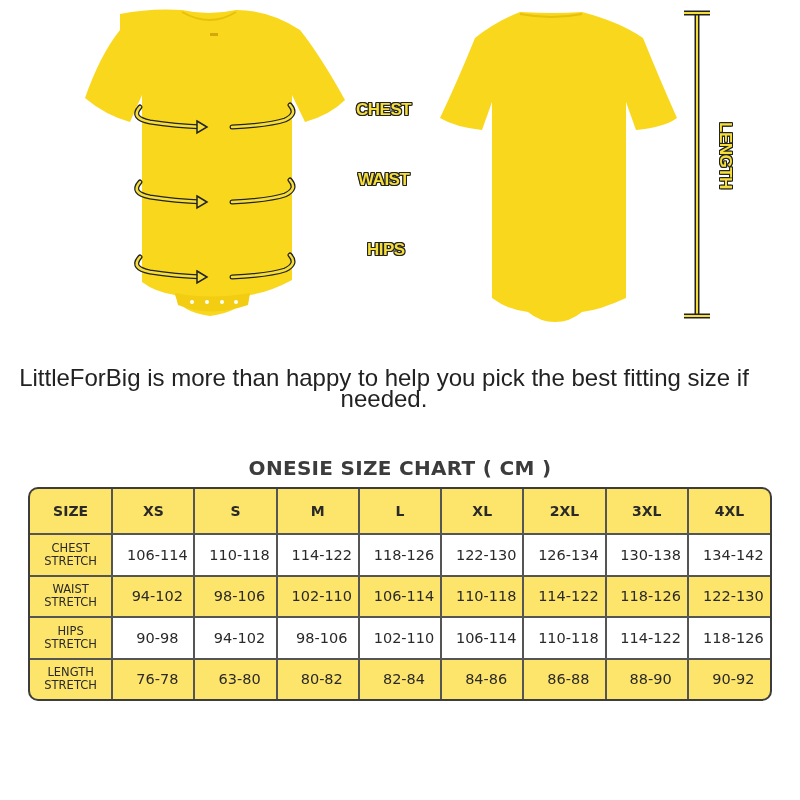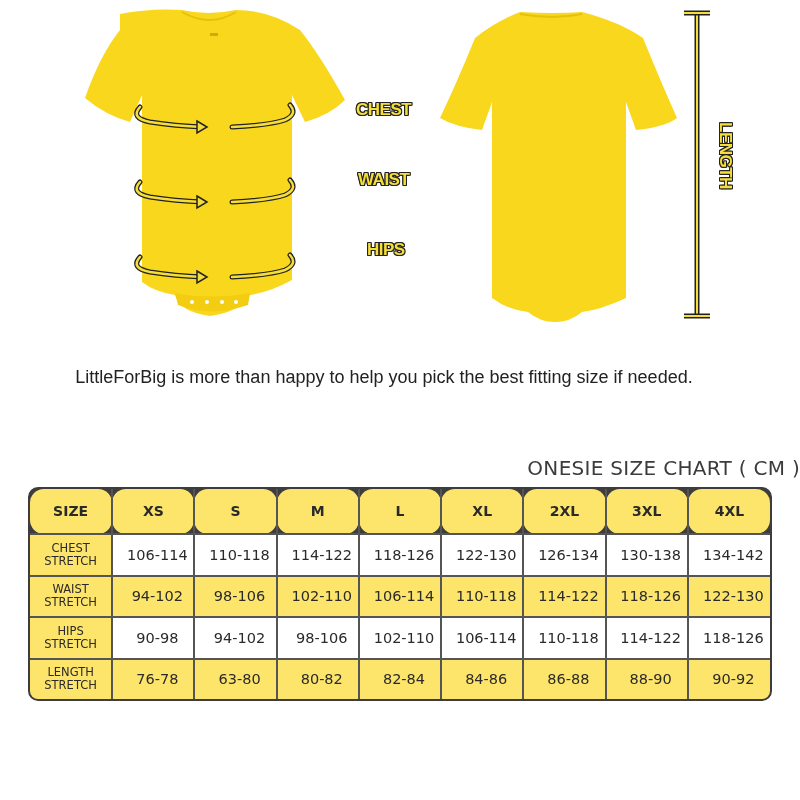--- a/index.html
+++ b/index.html
@@ -9,32 +9,32 @@
     .label-outline {
       position:absolute; font-family:"Liberation Sans", sans-serif; font-weight:bold; font-size:17px;
       color:#f6de3a; letter-spacing:-0.5px;
       text-shadow: -1px -1px 0 #222, 1px -1px 0 #222, -1px 1px 0 #222, 1px 1px 0 #222, 0 1px 0 #222, 1px 0 0 #222, 0 -1px 0 #222, -1px 0 0 #222;
     }
     .lbl-chest { left:356px; top:100px; }
     .lbl-waist { left:358px; top:170px; }
     .lbl-hips  { left:367px; top:240px; }
     .lbl-length { left:715px; top:122px; writing-mode:vertical-rl; }
 
-    .intro { position:absolute; left:0; top:367px; width:768px; text-align:center; font-size:18px; line-height:21px; color:#222; }
+    .intro { position:absolute; left:0; top:367px; width:768px; text-align:center; font-size:24px; line-height:21px; color:#222; }
     .intro .email { color:#e41e1e; }
-    .chart-title { position:absolute; left:0; top:456px; width:800px; text-align:right; font-family:"DejaVu Sans", sans-serif; font-weight:normal; font-size:20px; color:#3c3c3c; letter-spacing:0.3px; }
+    .chart-title { position:absolute; left:0; top:456px; width:800px; text-align:center; font-family:"DejaVu Sans", sans-serif; font-weight:bold; font-size:20px; color:#3c3c3c; letter-spacing:0.3px; }
 
     .table-wrap { position:absolute; left:28px; top:487px; width:744px; height:214px; border:2.5px solid #3d3d3d; border-radius:10px; overflow:hidden; box-sizing:border-box; background:#3d3d3d; }
     table.size { border-collapse:collapse; width:100%; height:100%; table-layout:fixed; font-family:"DejaVu Sans", sans-serif; }
     table.size td, table.size th { border:2px solid #555; text-align:center; vertical-align:middle; color:#2a2a2a; padding:0; }
     table.size tr:first-child th, table.size tr:first-child td { border-top:none; }
     table.size tr:last-child td, table.size tr:last-child th { border-bottom:none; }
     table.size tr > *:first-child { border-left:none; }
     table.size tr > *:last-child { border-right:none; }
-    table.size .hdr th { font-weight:bold; font-size:14px; background:#fde46a; height:44px;border-radius:14px; }
+    table.size .hdr th { font-weight:bold; font-size:14px; background:#fde46a; height:44px; }
     table.size .rowlabel { background:#fde46a; font-weight:normal; font-size:11.5px; line-height:13px; width:80px; }
     table.size td { font-size:14.5px;padding-left:8px; }
     .row-white td { background:#ffffff; }
     .row-yellow td { background:#fde46a; }
   </style>
 </head>
 <body>
 
 <div class="figure">
   <svg width="800" height="350" viewBox="0 0 800 350">

